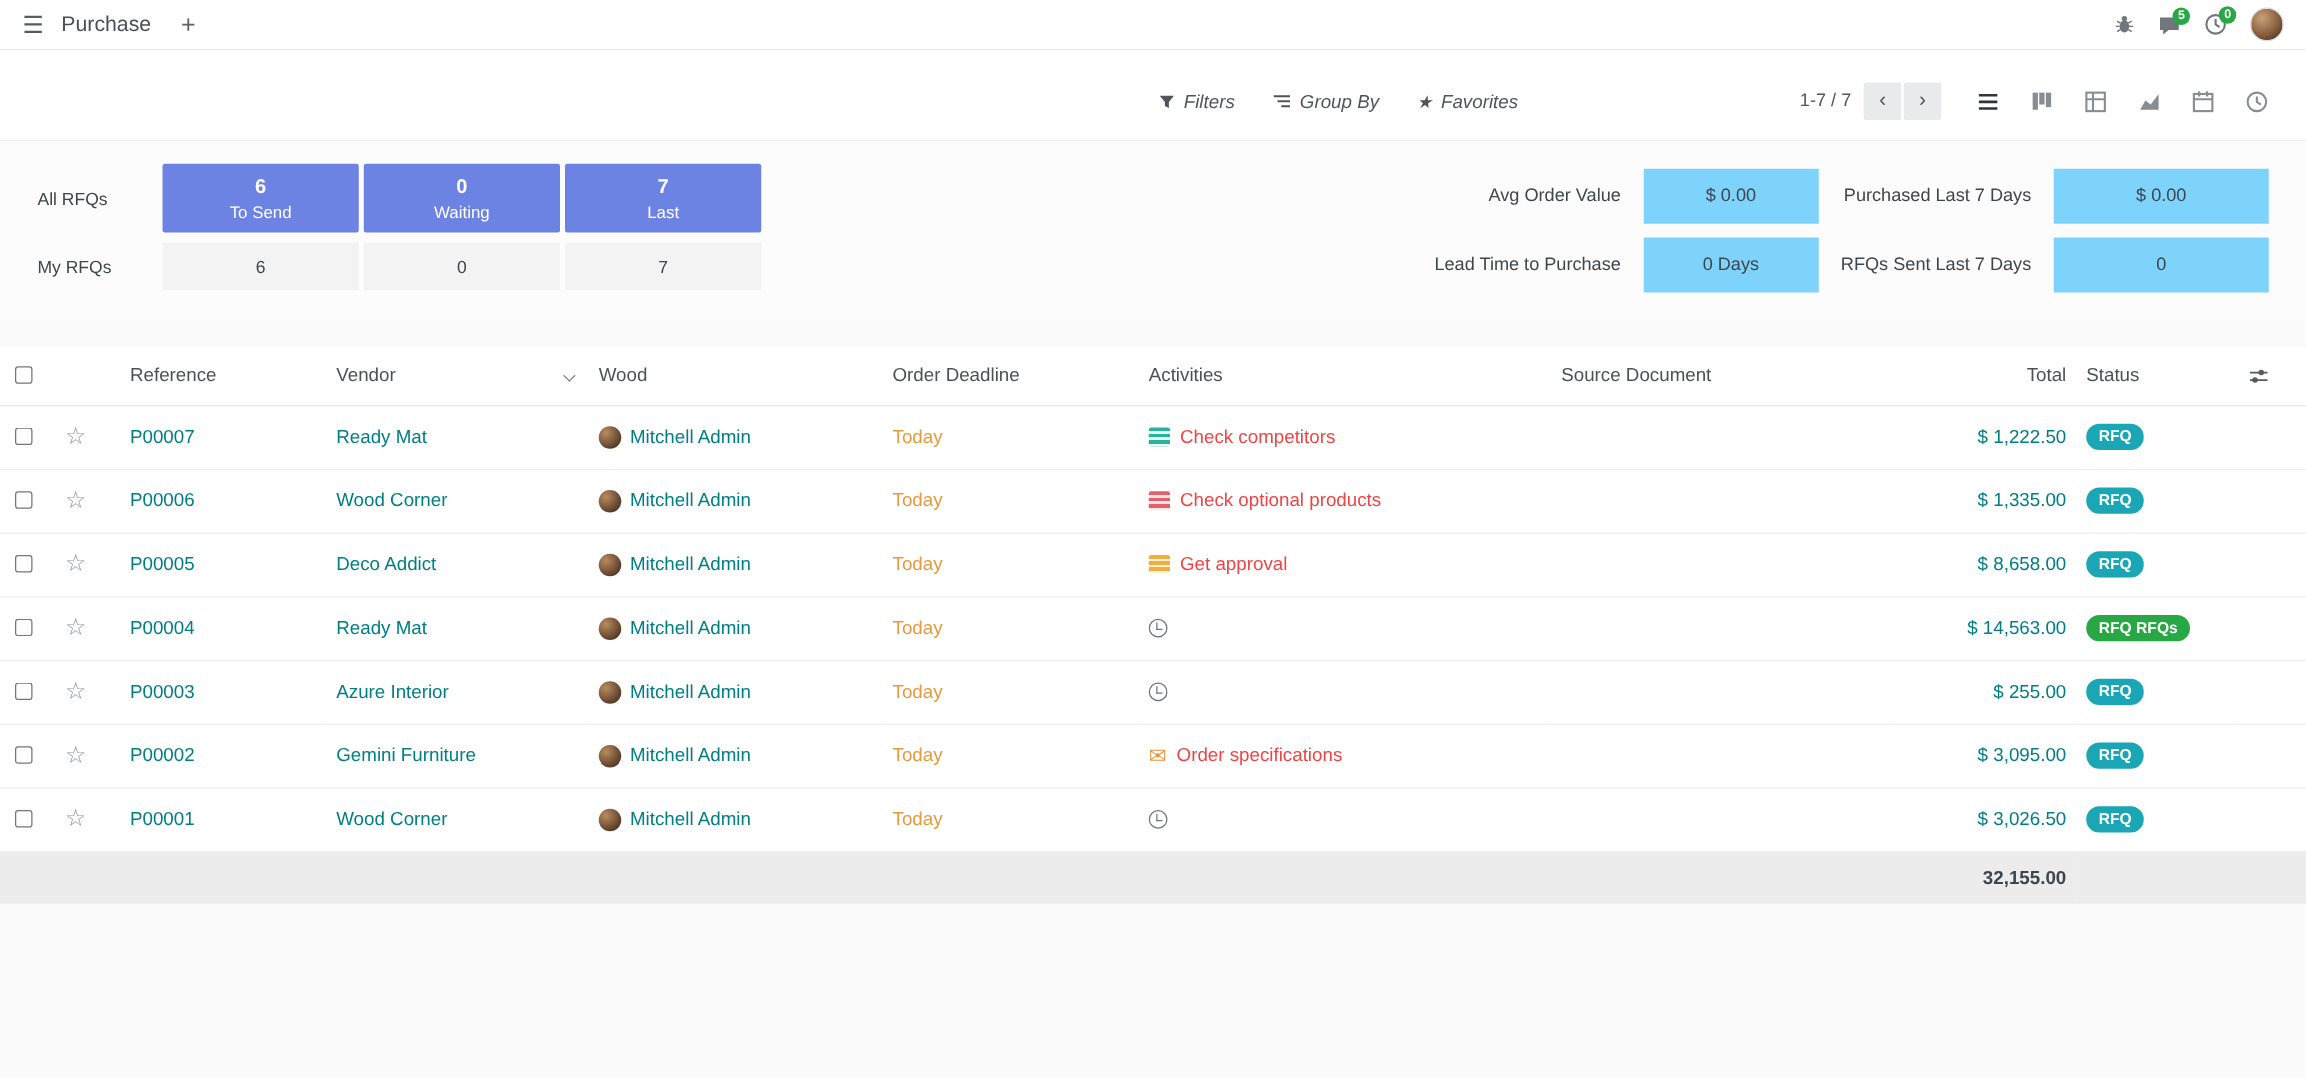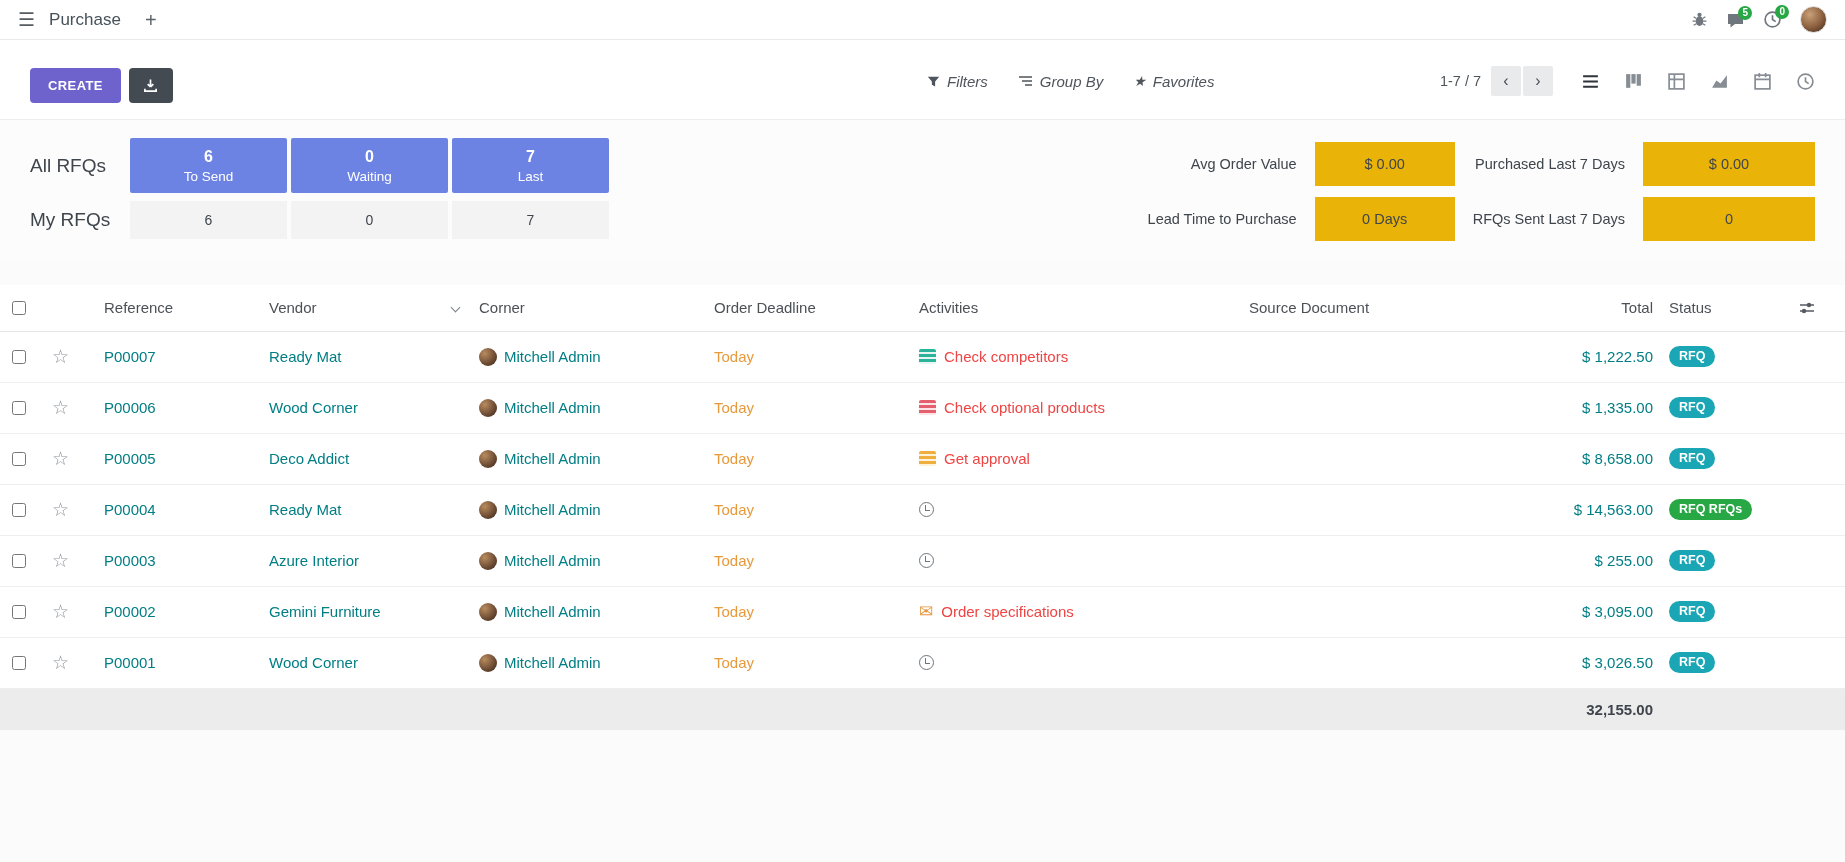--- a/index.html
+++ b/index.html
@@ -74,38 +74,38 @@
 
   
   .dashboard {
     background:#fcfcfc; padding:18px 30px 20px;
     display:flex; justify-content:space-between; align-items:flex-start;
   }
   .dash-left {
     display:grid; grid-template-columns:96px 157px 157px 157px;
     grid-template-rows:55px 38px; column-gap:4px; row-gap:8px;
   }
-  .dash-row-label { display:flex; align-items:center; font-size:19px; color:#3f454c; }
+  .dash-row-label { display:flex; align-items:center; font-size:14px; color:#3f454c; }
   .dash-tile {
     background:#6d83e3; color:#fff; border-radius:2px; cursor:pointer;
     display:flex; flex-direction:column; align-items:center; justify-content:center; gap:3px;
   }
   .dash-tile .count { font-size:16px; font-weight:600; }
   .dash-tile .tlabel { font-size:13.5px; }
   .dash-mycell {
     background:#f3f3f4; display:flex; align-items:center; justify-content:center;
     font-size:14px; color:#3f454c; cursor:pointer;
   }
   .dash-stats {
     display:grid; grid-template-columns:auto 140px auto 172px;
     column-gap:18px; row-gap:11px; align-items:center; margin-top:4px;
   }
   .stat-label { font-size:14.5px; color:#3f454c; text-align:right; }
   .stat-value {
-    background:#eab308; height:44px; display:flex; align-items:center; justify-content:center;
+    background:#7dd3fc; height:44px; display:flex; align-items:center; justify-content:center;
     font-size:14.5px; color:#3f454c;
   }
 
   
   .list-area { margin-top:24px; background:#fff; }
   table { width:100%; border-collapse:collapse; font-size:15px; background:#fff; }
   thead th {
     height:46px; font-weight:400; color:#4c5158; text-align:left;
     padding:0 8px; border-bottom:1px solid #e4e6e9; cursor:pointer; white-space:nowrap;
   }
@@ -179,31 +179,20 @@
         <path d="M9 5v4l3 2" stroke="#6f767d" stroke-width="1.6" fill="none"></path>
       </svg>
       <span class="tray-badge">0</span>
     </span>
     <span class="avatar"></span>
   </div>
 </nav>
 
 <div class="control-panel">
   <div class="cp-left">
-    <div class="cp-buttons">
-      <button class="btn-create">CREATE</button>
-      <button class="btn-download">
-        <span>
-          <svg width="15" height="15" viewBox="0 0 16 16">
-            <path d="M8 1.5v8M8 9.5L5 6.5M8 9.5l3-3" stroke="#fff" stroke-width="1.8" fill="none"></path>
-            <path d="M2 11.5v2.5h12v-2.5" stroke="#fff" stroke-width="1.8" fill="none"></path>
-          </svg>
-        </span>
-      </button>
-    </div>
   </div>
   <div class="cp-right">
     <div class="toolbar">
       <span class="tool-item">
         <span>
           <svg width="13" height="13" viewBox="0 0 16 16">
               <path d="M1 2h14L10 8v6l-4-2V8z" fill="#4f555c"></path>
             </svg>
         </span>
         <span>Filters</span>
@@ -319,21 +308,21 @@
       <tr>
         <th><input type="checkbox" class="head-check" style=""></th>
         <th></th>
         <th>Reference</th>
         <th>
           <span class="th-vendor-inner">
             <span>Vendor</span>
             <span class="caret-down"></span>
           </span>
         </th>
-        <th>Corner</th>
+        <th>Wood</th>
         <th>Order Deadline</th>
         <th>Activities</th>
         <th>Source Document</th>
         <th style="text-align:right">Total</th>
         <th>Status</th>
         <th>
           <span>
             <svg width="16" height="14" viewBox="0 0 16 14">
               <path d="M1 4h14M1 10h14" stroke="#555b61" stroke-width="1.4"></path>
               <circle cx="10" cy="4" r="2.2" fill="#555b61"></circle>

